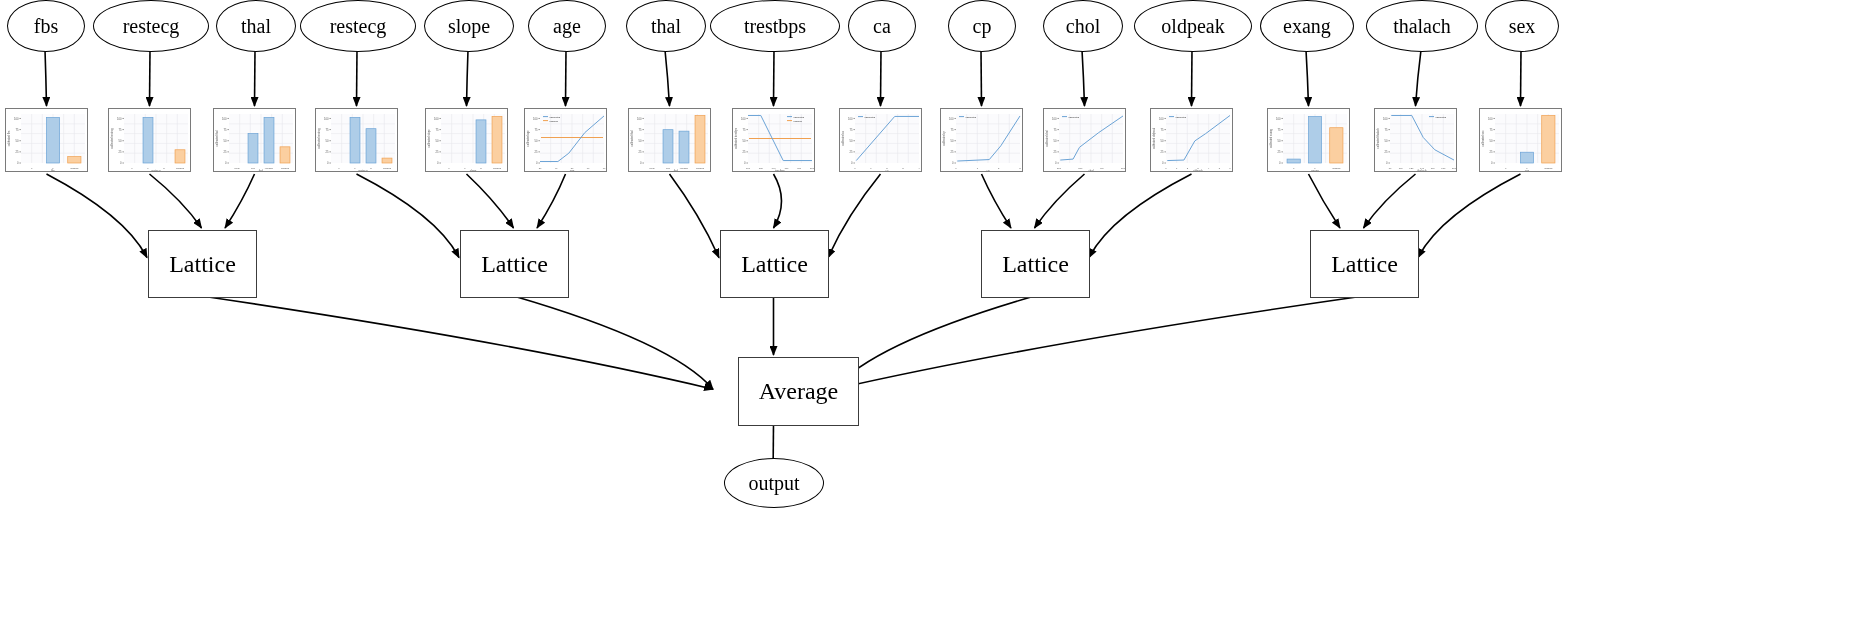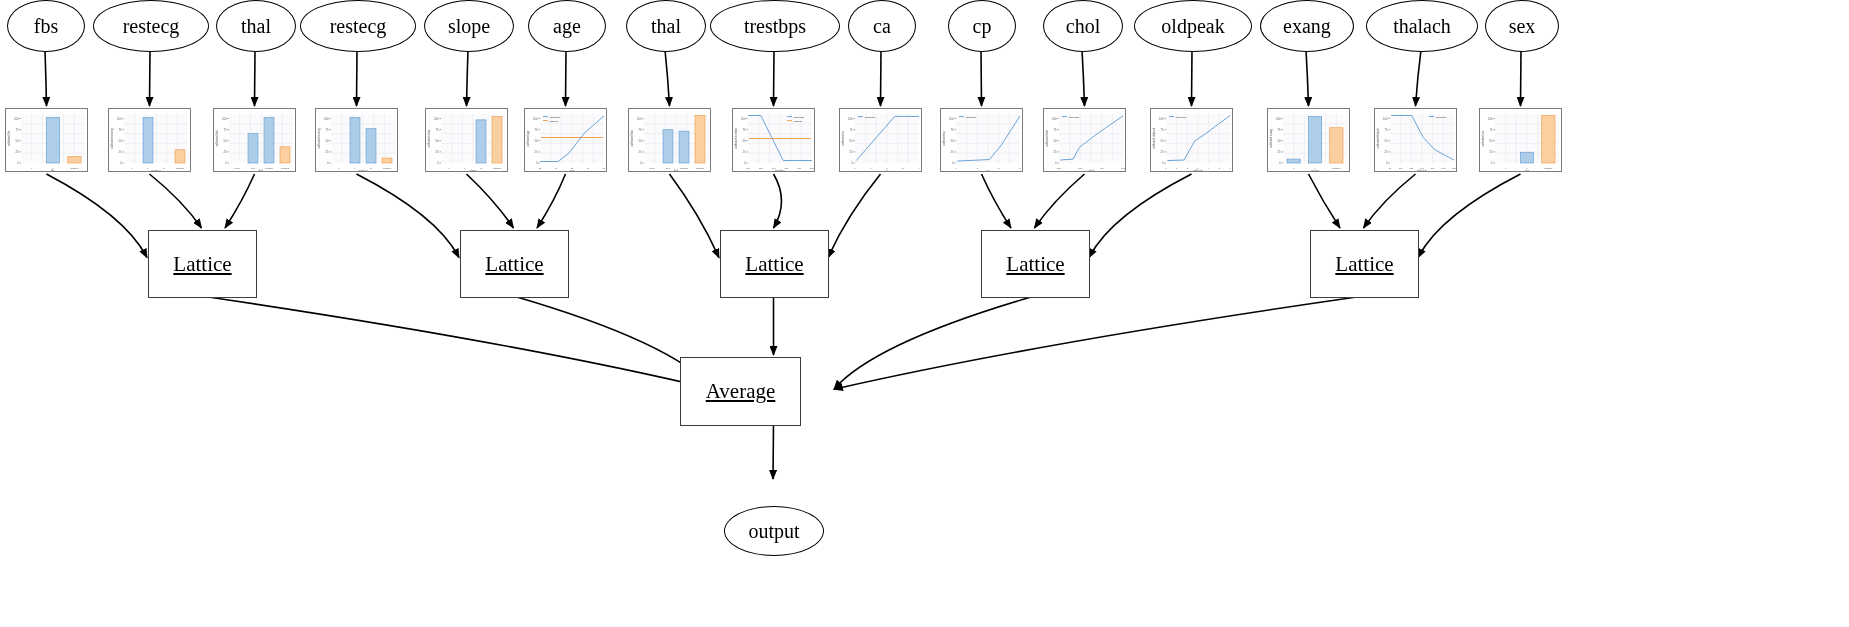--- a/index.html
+++ b/index.html
@@ -4,21 +4,21 @@
 <style>
   html,body{margin:0;padding:0;background:#ffffff;}
   body{width:1849px;height:627px;font-family:"Liberation Serif",serif;overflow:hidden;}
   #stage{position:relative;width:1579px;height:627px;}
   svg.layer{position:absolute;left:0;top:0;width:1849px;height:627px;}
   .node-ell{position:absolute;display:flex;align-items:center;justify-content:center;
     border:1.6px solid #000;border-radius:50%;background:#fff;color:#000;
     font-family:"Liberation Serif",serif;font-size:20px;line-height:1;white-space:nowrap;}
   .node-box{position:absolute;display:flex;align-items:center;justify-content:center;
     border:1.6px solid #3c3c3c;background:#fff;color:#000;
-    font-family:"Liberation Serif",serif;font-size:21px;white-space:nowrap;text-decoration:underline;}
+    font-family:"Liberation Serif",serif;font-size:24px;white-space:nowrap;}
   .panel{position:absolute;box-sizing:border-box;border:1.5px solid #7a7a7a;background:#fff;overflow:hidden;}
   .panel svg{display:block;}
 </style>
 </head>
 <body>
 
 <div id="stage">
   <svg class="layer" id="edges">
     <defs>
       <marker id="ah" markerWidth="10" markerHeight="8" refX="9" refY="4" orient="auto" markerUnits="userSpaceOnUse">
@@ -624,20 +624,20 @@
       </div>
       <div class="node-box" style="left: 720px; top: 230px; width: 107px; height: 66px;">
         <span>Lattice</span>
       </div>
       <div class="node-box" style="left: 981px; top: 230px; width: 107px; height: 66px;">
         <span>Lattice</span>
       </div>
       <div class="node-box" style="left: 1310px; top: 230px; width: 107px; height: 66px;">
         <span>Lattice</span>
       </div>
-      <div class="node-box" style="left: 680px; top: 357px; width: 119px; height: 67px;">
+      <div class="node-box" style="left: 738px; top: 357px; width: 119px; height: 67px;">
         <span>Average</span>
       </div>
-      <div class="node-ell" style="left: 724px; top: 506px; width: 98px; height: 48px;">
+      <div class="node-ell" style="left: 724px; top: 458px; width: 98px; height: 48px;">
         <span>output</span>
       </div>
     </div>
 </div>
 
 </body></html>

